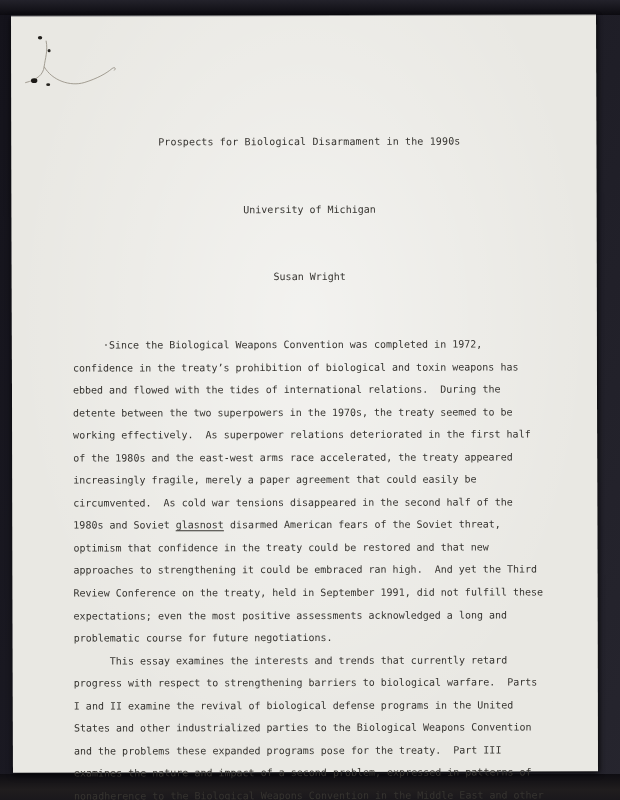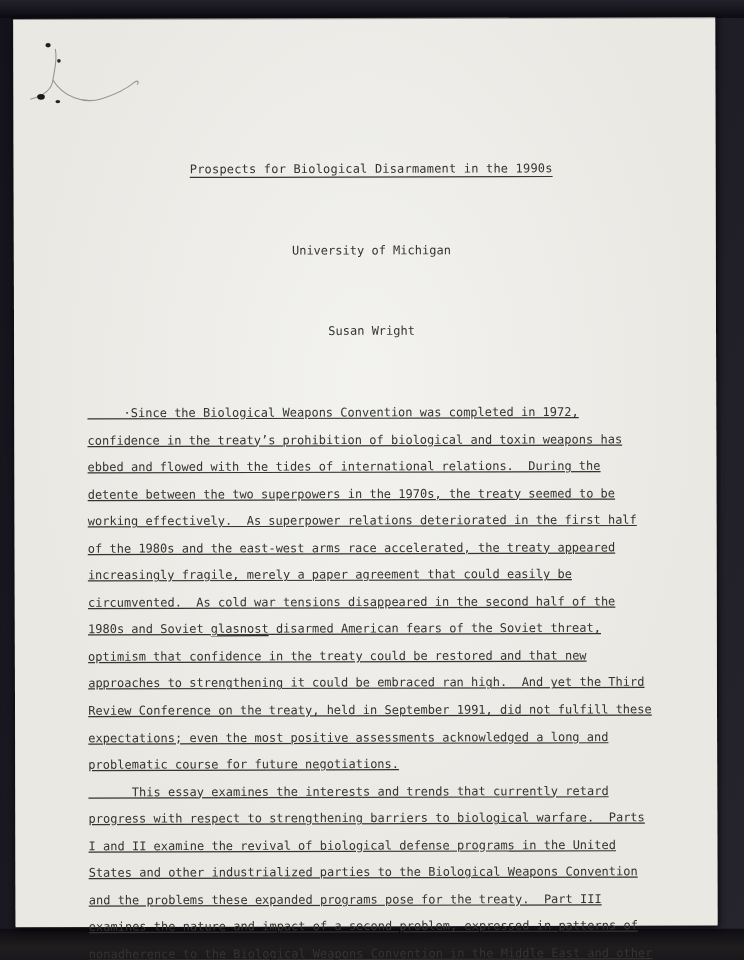--- a/index.html
+++ b/index.html
@@ -44,27 +44,26 @@
     left: 61px;
     top: 70px;
     width: 474px;
     color: var(--ink-color, #363430);
     font-size: 10px;
     line-height: 22.55px;
     white-space: pre;
   }
   .hline { text-align: center; }
   .title-text {
-    text-decoration: underline;
     text-underline-offset: 3px;
     text-decoration-thickness: 1px;
     letter-spacing: 0.15px;
     margin-top: 36px;
   }
-  .line { white-space: pre; text-decoration: underline; }
+  .line { white-space: pre; }
   .u {
     text-decoration: underline;
     text-underline-offset: 2px;
   }
   .ink-smudge {
     position: absolute;
     left: 2px;
     top: 4px;
     pointer-events: none;
   }

